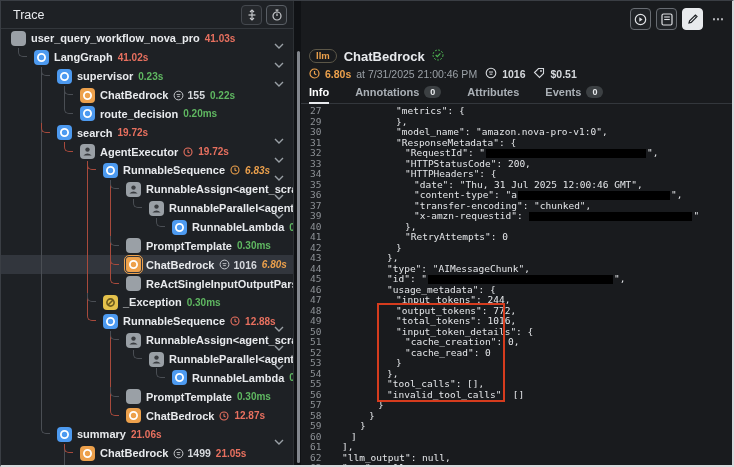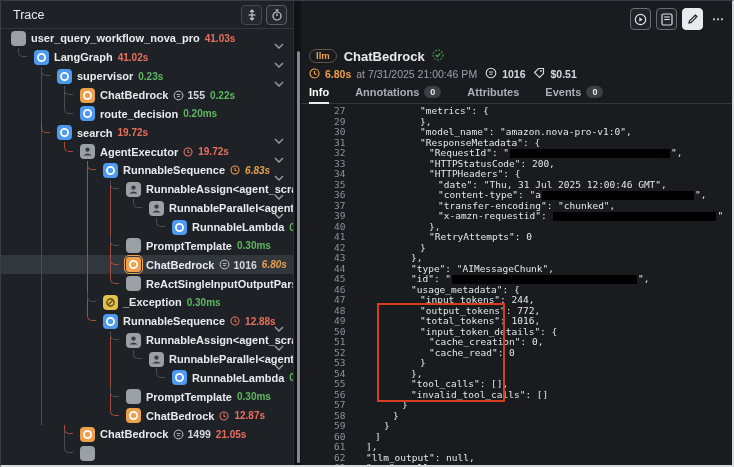--- a/index.html
+++ b/index.html
@@ -54,21 +54,21 @@
   .tbtn.noborder { border-color:transparent; background:transparent; color:#c8cace; font-size:12px; font-weight:700; letter-spacing:1px; }
   
   #rp-tabs { display:flex; align-items:flex-end; gap:26px; height:20px; margin-top:2px; padding:0 8px; border-bottom:1px solid #33373c; }
   .tab { position:relative; display:flex; align-items:center; gap:5px; font-size:11px; font-weight:700; color:#aab0b6; padding-bottom:5px; cursor:pointer; }
   .tab.active { color:#ffffff; }
   .tab.active::after { content:""; position:absolute; left:0; right:0; bottom:-1px; height:2px; background:#e8eaed; }
   .tab-badge { background:#3c4043; color:#e8eaed; font-size:9px; font-weight:700; border-radius:8px; padding:1px 6px; }
   
   #code { position:relative; height:409px; overflow:hidden; padding-top:2px; font-family:"DejaVu Sans Mono", monospace; font-size:9.5px; }
   .cl { display:flex; line-height:10.5px; height:10.5px; white-space:pre; }
-  .ln { flex:none; width:26px; padding-left:9px; color:#8d9196;margin-left:24px; }
+  .ln { flex:none; width:26px; padding-left:9px; color:#8d9196; }
   .ct { display:flex; align-items:center; color:#e4e6e9; }
   .redact { display:inline-block; height:9px; background:#000; margin:0 1px; }
   #hl-box { position:absolute; border:2px solid var(--hl); pointer-events:none; }
 </style>
 </head>
 <body>
 
 <div id="app">
 
   <div id="left-panel">
@@ -436,20 +436,35 @@
             </span>
             <span class="tlabel">ChatBedrock</span>
             <span style="display: flex;">
               <svg width="10" height="10" viewBox="0 0 10 10">
                 <circle cx="5" cy="5" r="4" fill="none" stroke="#e8705f" stroke-width="1.1"></circle>
                 <path d="M5 2.8 L5 5.2 L6.6 6.1" fill="none" stroke="#e8705f" stroke-width="1.1"></path>
               </svg>
             </span>
             <span class="tdur red">12.87s</span>
           </div>
+        </div>
+        <div class="trow">
+          <i class="elbow" style="left: 40px;"></i>
+          <div class="tcontent" style="left: 56px;">
+            <span class="nicon blue">
+              <svg width="15" height="15" viewBox="0 0 15 15">
+                <circle cx="7.5" cy="7.5" r="3.6" fill="none" stroke="#ffffff" stroke-width="1.8"></circle>
+              </svg>
+            </span>
+            <span class="tlabel">summary</span>
+            <span class="tdur red">21.06s</span>
+          </div>
+          <span class="chev"><svg width="10" height="6" viewBox="0 0 10 6">
+              <path d="M1 1 L5 5 L9 1" fill="none" stroke="#9aa0a6" stroke-width="1.4"></path>
+            </svg></span>
         </div>
         <div class="trow">
           <i class="guide" style="left: 63px;"></i>
           <i class="elbow err" style="left: 63px;"></i>
           <div class="tcontent" style="left: 79px;">
             <span class="nicon orange">
               <svg width="15" height="15" viewBox="0 0 15 15">
                 <circle cx="7.5" cy="7.5" r="3.6" fill="none" stroke="#ffffff" stroke-width="1.8"></circle>
               </svg>
             </span>

